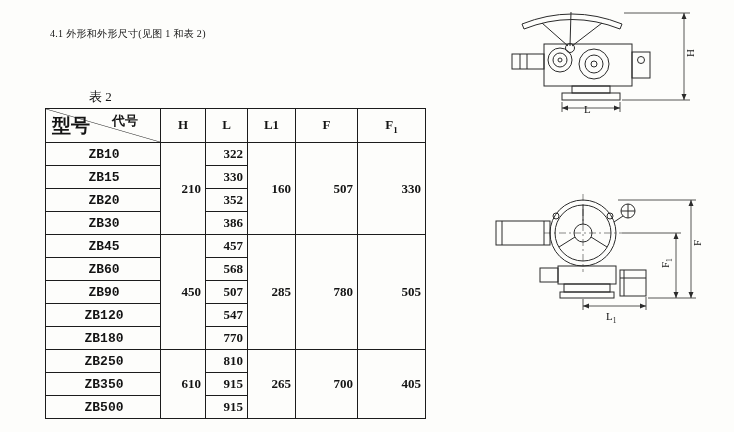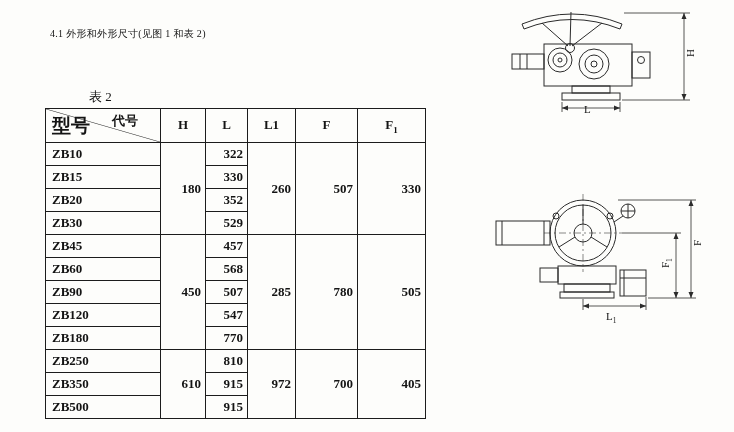--- a/index.html
+++ b/index.html
@@ -24,21 +24,21 @@
     position:absolute; left:45px; top:108px;
     border-collapse:collapse; table-layout:fixed;
   }
   .dim th, .dim td {
     border:1px solid #1c1c1c;
     font-weight:bold; font-size:13px;
     padding:0 4px;
   }
   .dim thead th { height:34px; text-align:center; }
   .dim td { height:23px; }
-  .dim td.model-cell { text-align:left; padding-left:6px; }
+  .dim td.model-cell { text-align:center; padding-left:6px;font-family:Liberation Mono, monospace; }
   .dim td.num-cell { text-align:right; }
   .dim sub { font-size:9px; }
   .diag-cell { position:relative; padding:0; }
   .diag-line { position:absolute; left:0; top:0; width:100%; height:100%; }
   .diag-line line { stroke:#1c1c1c; stroke-width:1.1; }
   .diag-code { position:absolute; top:3px; right:22px; font-size:13px; }
   .diag-model { position:absolute; bottom:3px; left:6px; font-size:19px; }
 
   .figure-top    { position:absolute; left:490px; top:2px; }
   .figure-bottom { position:absolute; left:488px; top:178px; }
@@ -79,37 +79,37 @@
       <th><span>H</span><sub></sub></th>
       <th><span>L</span><sub></sub></th>
       <th><span>L1</span><sub></sub></th>
       <th><span>F</span><sub></sub></th>
       <th><span>F</span><sub>1</sub></th>
     </tr>
   </thead>
   <tbody id="dim-table-body">
       <tr>
         <td class="model-cell">ZB10</td>
-        <td class="num-cell" rowspan="4">180</td>
+        <td class="num-cell" rowspan="4">210</td>
         <td class="num-cell">322</td>
-        <td class="num-cell" rowspan="4">260</td>
+        <td class="num-cell" rowspan="4">160</td>
         <td class="num-cell" rowspan="4">507</td>
         <td class="num-cell" rowspan="4">330</td>
       </tr>
       <tr>
         <td class="model-cell">ZB15</td>
         <td class="num-cell">330</td>
       </tr>
       <tr>
         <td class="model-cell">ZB20</td>
         <td class="num-cell">352</td>
       </tr>
       <tr>
         <td class="model-cell">ZB30</td>
-        <td class="num-cell">529</td>
+        <td class="num-cell">386</td>
       </tr>
       <tr>
         <td class="model-cell">ZB45</td>
         <td class="num-cell" rowspan="5">450</td>
         <td class="num-cell">457</td>
         <td class="num-cell" rowspan="5">285</td>
         <td class="num-cell" rowspan="5">780</td>
         <td class="num-cell" rowspan="5">505</td>
       </tr>
       <tr>
@@ -125,21 +125,21 @@
         <td class="num-cell">547</td>
       </tr>
       <tr>
         <td class="model-cell">ZB180</td>
         <td class="num-cell">770</td>
       </tr>
       <tr>
         <td class="model-cell">ZB250</td>
         <td class="num-cell" rowspan="3">610</td>
         <td class="num-cell">810</td>
-        <td class="num-cell" rowspan="3">972</td>
+        <td class="num-cell" rowspan="3">265</td>
         <td class="num-cell" rowspan="3">700</td>
         <td class="num-cell" rowspan="3">405</td>
       </tr>
       <tr>
         <td class="model-cell">ZB350</td>
         <td class="num-cell">915</td>
       </tr>
       <tr>
         <td class="model-cell">ZB500</td>
         <td class="num-cell">915</td>

